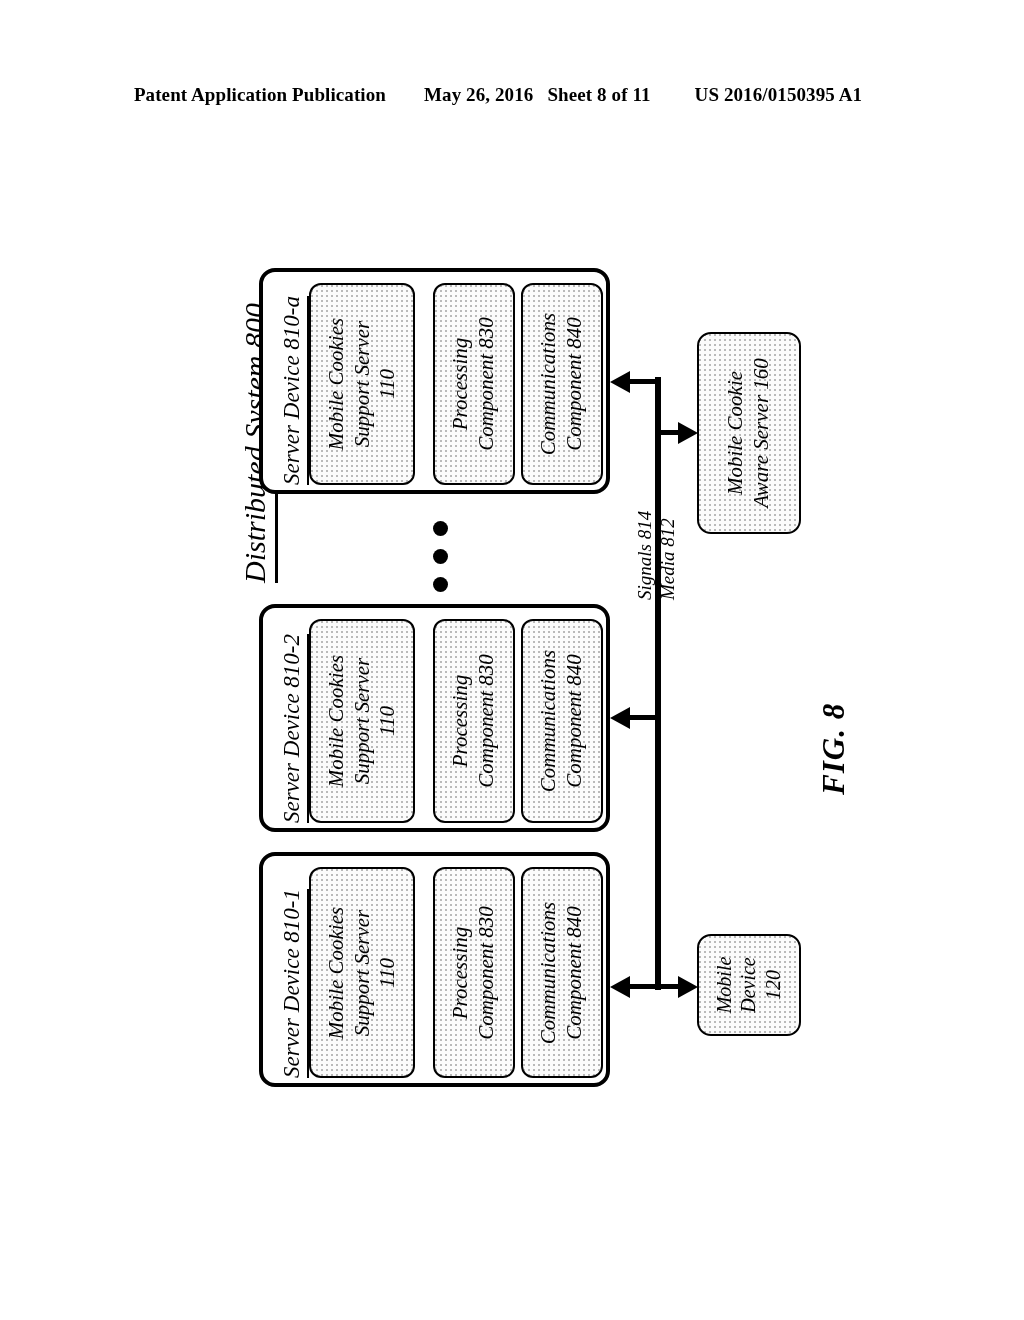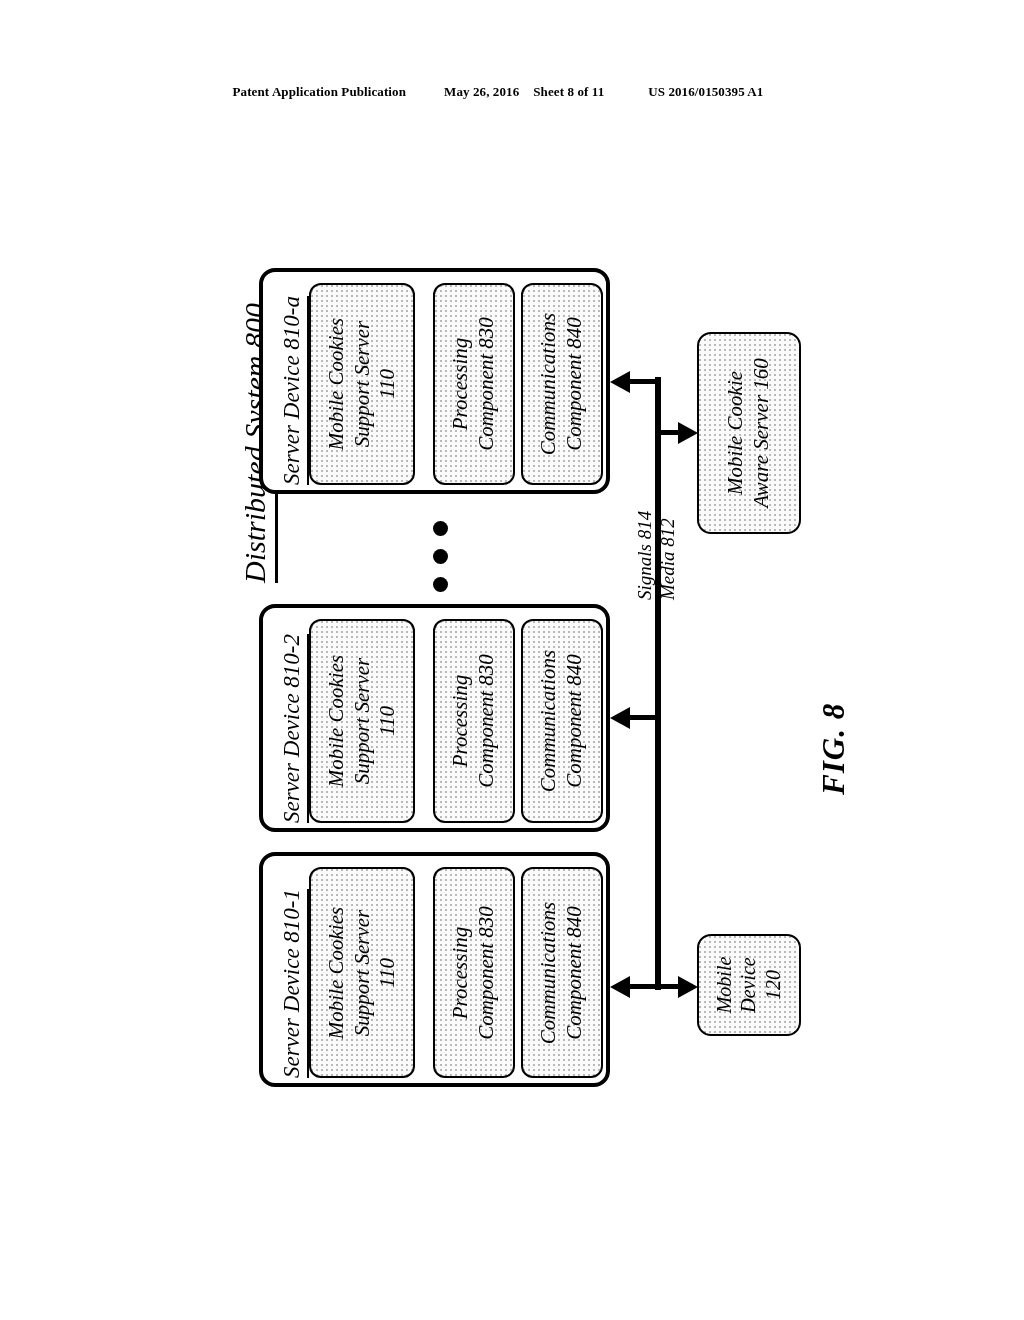--- a/index.html
+++ b/index.html
@@ -18,21 +18,21 @@
 
   
   #page-header {
     position: absolute;
     top: 84px;
     left: 0;
     width: 996px;
     text-align: center;
     font-family: "Liberation Serif", "DejaVu Serif", serif;
     font-weight: bold;
-    font-size: 13px;
+    font-size: 19px;
     letter-spacing: 0.1px;
     white-space: nowrap;
   }
   #page-header .hdr-gap-a { display: inline-block; width: 38px; }
   #page-header .hdr-gap-b { display: inline-block; width: 14px; }
   #page-header .hdr-gap-c { display: inline-block; width: 44px; }
 
   
   #diagram {
     position: absolute;

